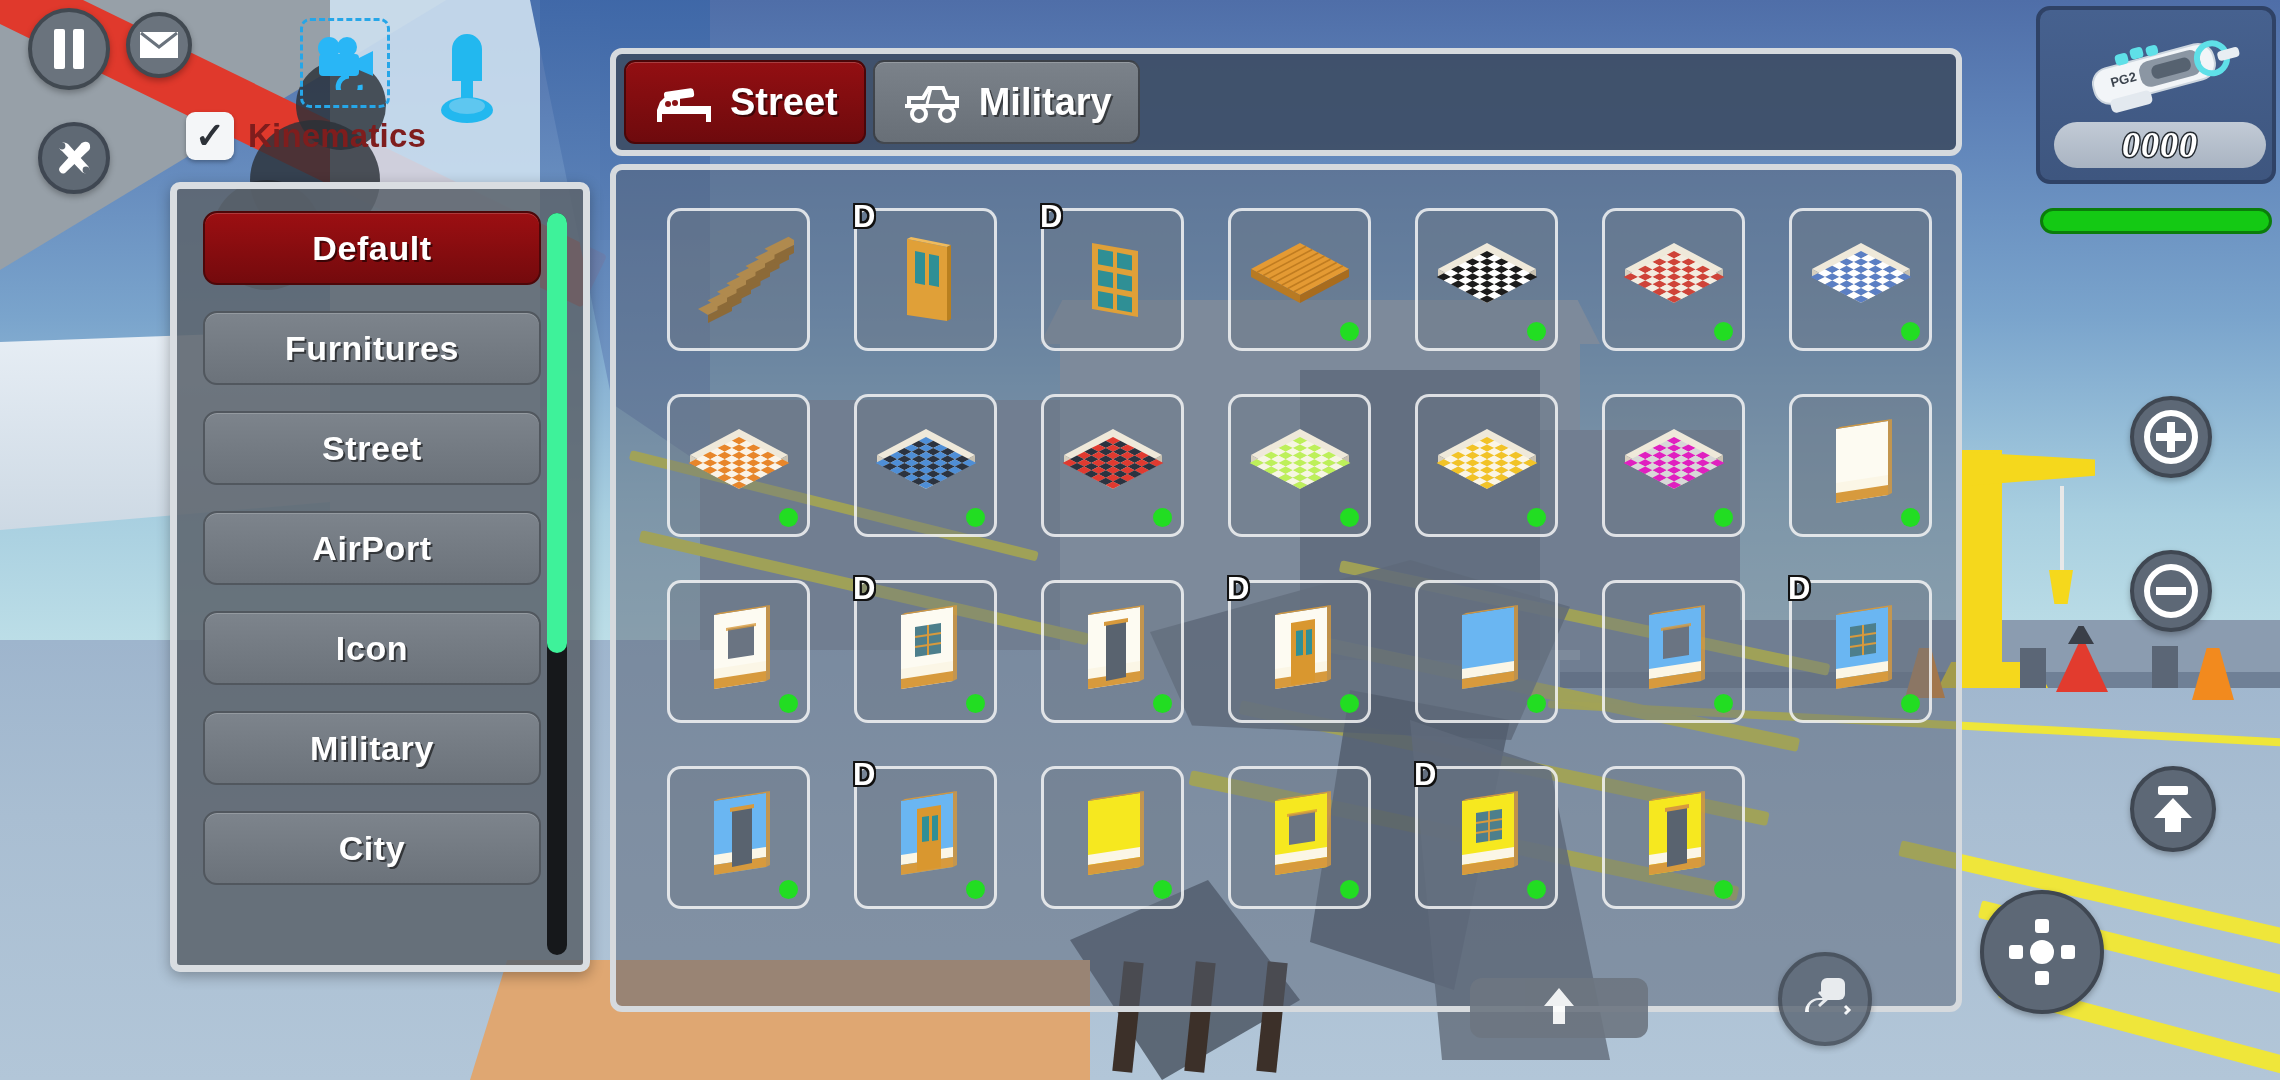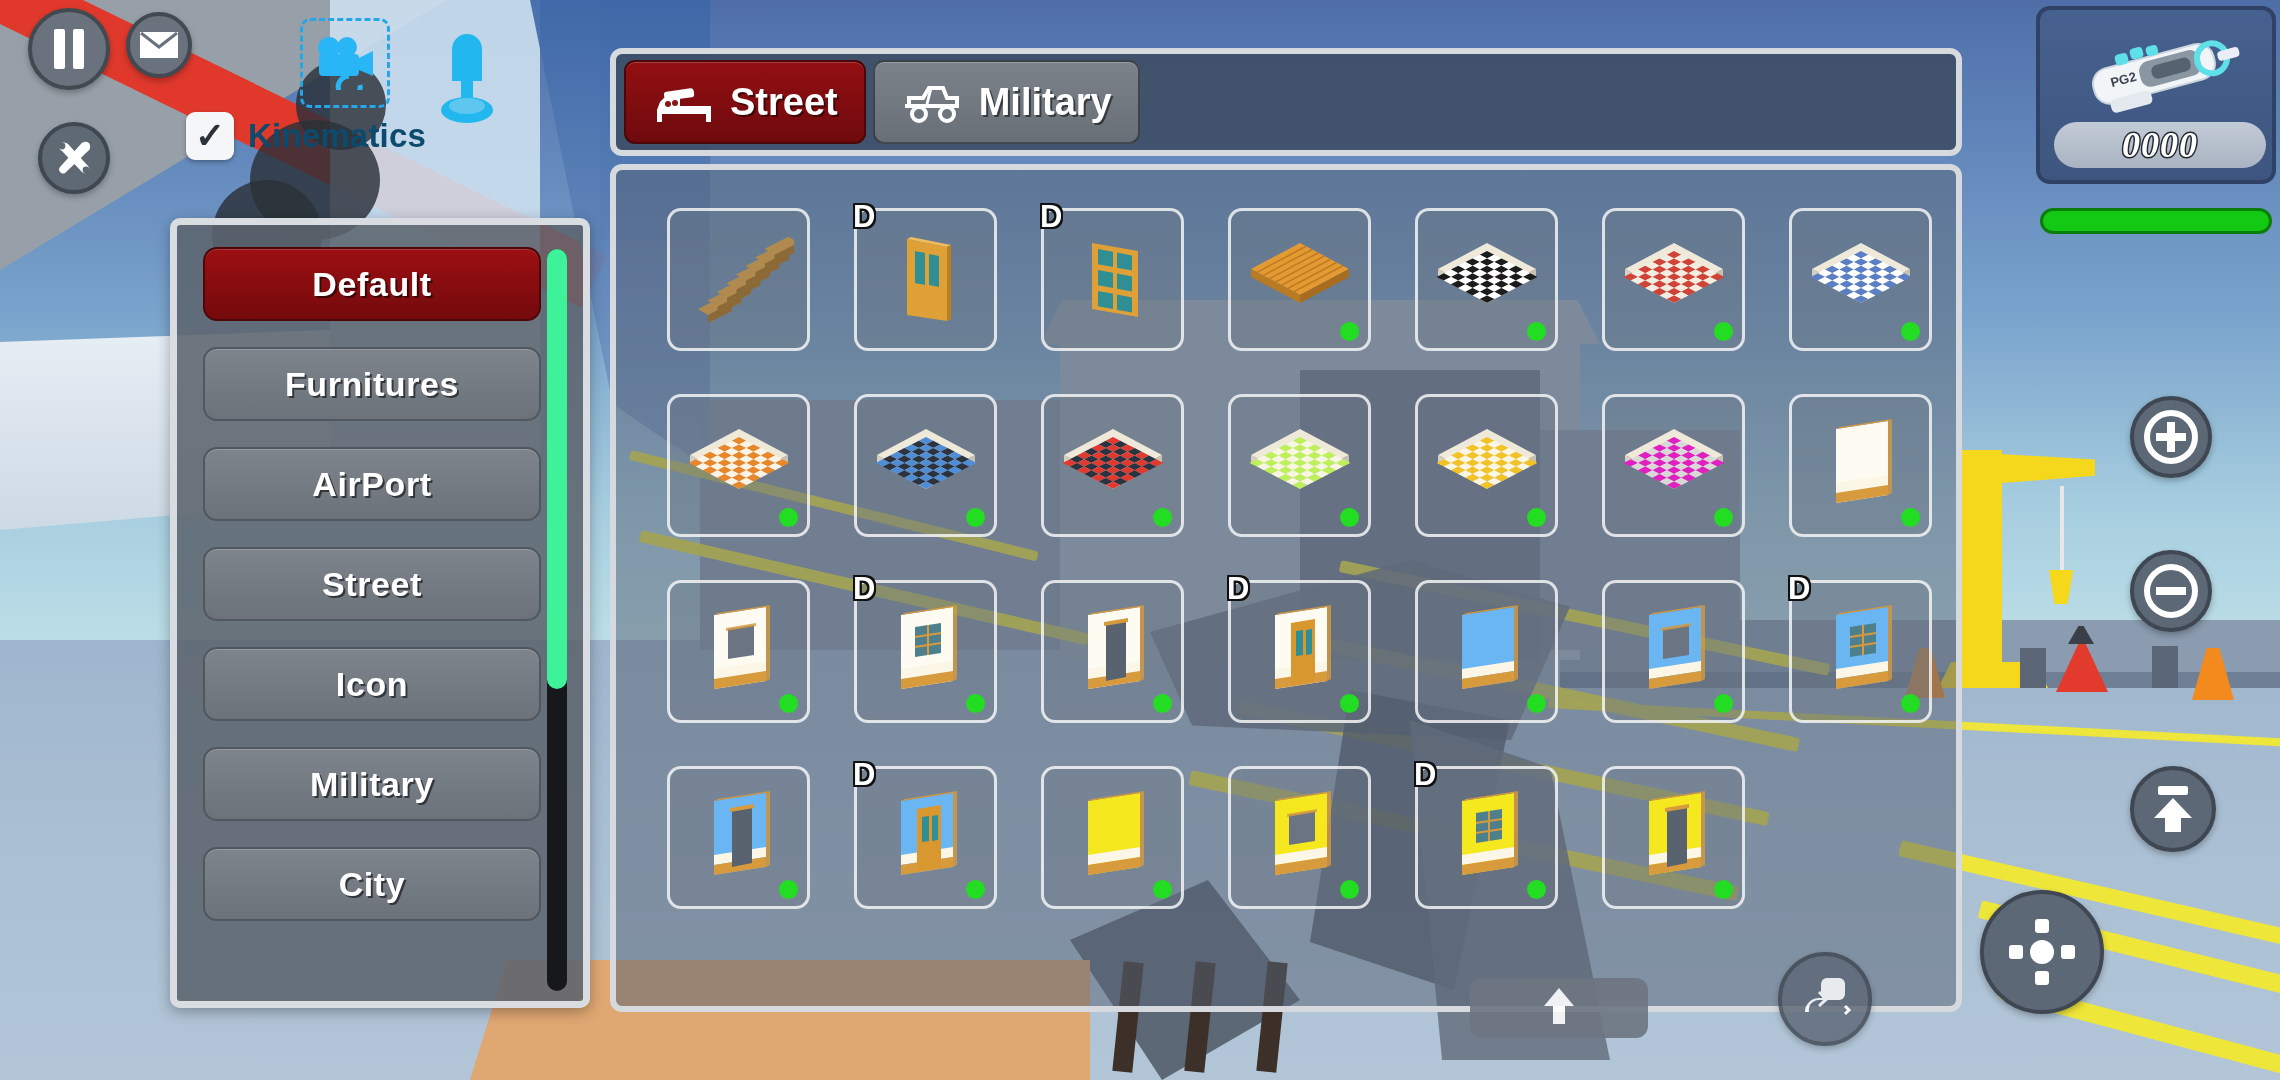--- a/index.html
+++ b/index.html
@@ -116,21 +116,21 @@
   
   #kinematics-row {
     position:absolute; left:186px; top:112px; display:flex; align-items:center; gap:14px;
   }
   #kinematics-box {
     width:48px; height:48px; background:#f4f6f8; border-radius:9px;
     display:flex; align-items:center; justify-content:center;
     box-shadow:0 2px 4px rgba(0,0,0,.3);
   }
   #kinematics-label {
-    font-size:33px; font-weight:600; color:#0c4a6e; letter-spacing:.2px;
+    font-size:33px; font-weight:600; color:#7f1d1d; letter-spacing:.2px;
   }
 
   
   #weapon-hud {
     position:absolute; left:2036px; top:6px; width:240px; height:178px;
     background:linear-gradient(#46618f,#3e567f);
     border:4px solid #2f4266; border-radius:14px;
   }
   #weapon-icon { position:absolute; left:28px; top:18px; width:186px; height:90px; }
   #ammo-plate {
@@ -148,21 +148,20 @@
     background:#14c914; border:3px solid #0b7d0b; border-radius:13px;
   }
 
   
   #category-panel {
     position:absolute; left:170px; top:182px; width:420px; height:790px;
     background:rgba(92,100,109,.88);
     border:7px solid #d9dde1; border-radius:10px;
     box-shadow:0 4px 14px rgba(0,0,0,.3);
     overflow:hidden;
-    margin-top:36px;
   }
   #category-list { position:absolute; left:26px; top:22px; width:338px; }
   .cat-btn {
     width:338px; height:74px; margin-bottom:26px; border-radius:14px;
     background:linear-gradient(#7d848c,#6b727a);
     border:2px solid #51575e;
     display:flex; align-items:center; justify-content:center;
     box-shadow:inset 0 1px 0 rgba(255,255,255,.18);
   }
   .cat-btn.active {
@@ -376,24 +375,24 @@
 
 <div id="category-panel">
   <div id="category-list">
     <div class="cat-btn active">
       <span class="cat-label">Default</span>
     </div>
     <div class="cat-btn">
       <span class="cat-label">Furnitures</span>
     </div>
     <div class="cat-btn">
-      <span class="cat-label">AirPort</span>
+      <span class="cat-label">Street</span>
     </div>
     <div class="cat-btn">
-      <span class="cat-label">Street</span>
+      <span class="cat-label">AirPort</span>
     </div>
     <div class="cat-btn">
       <span class="cat-label">Icon</span>
     </div>
     <div class="cat-btn">
       <span class="cat-label">Military</span>
     </div>
     <div class="cat-btn">
       <span class="cat-label">City</span>
     </div>

